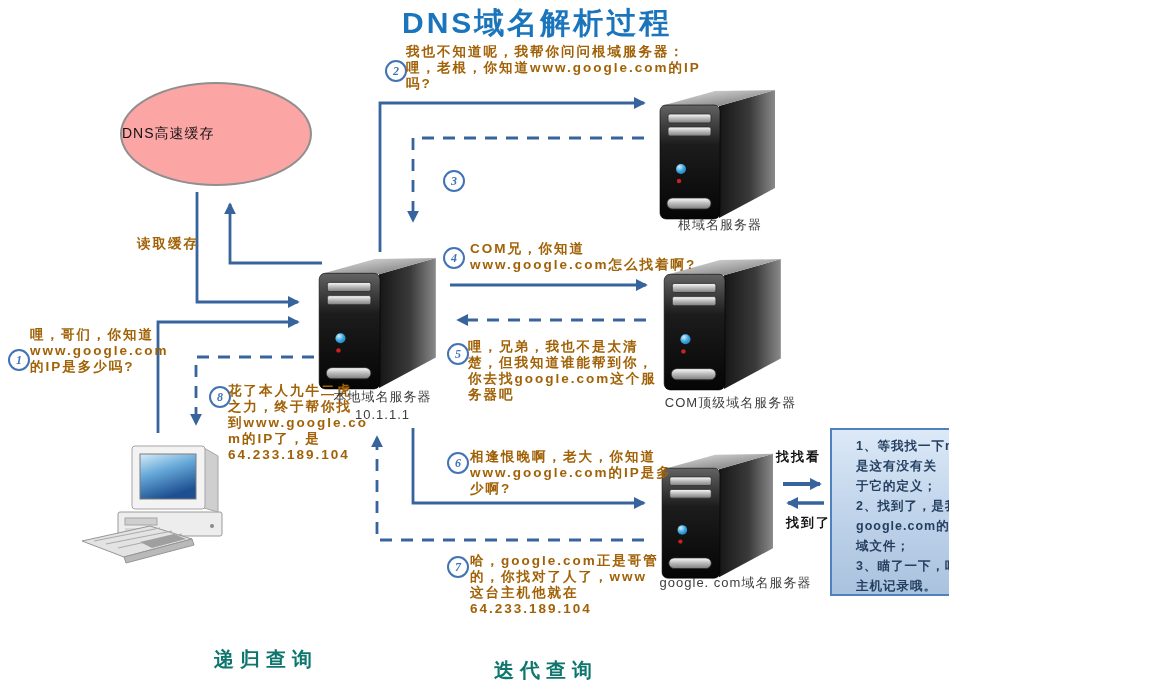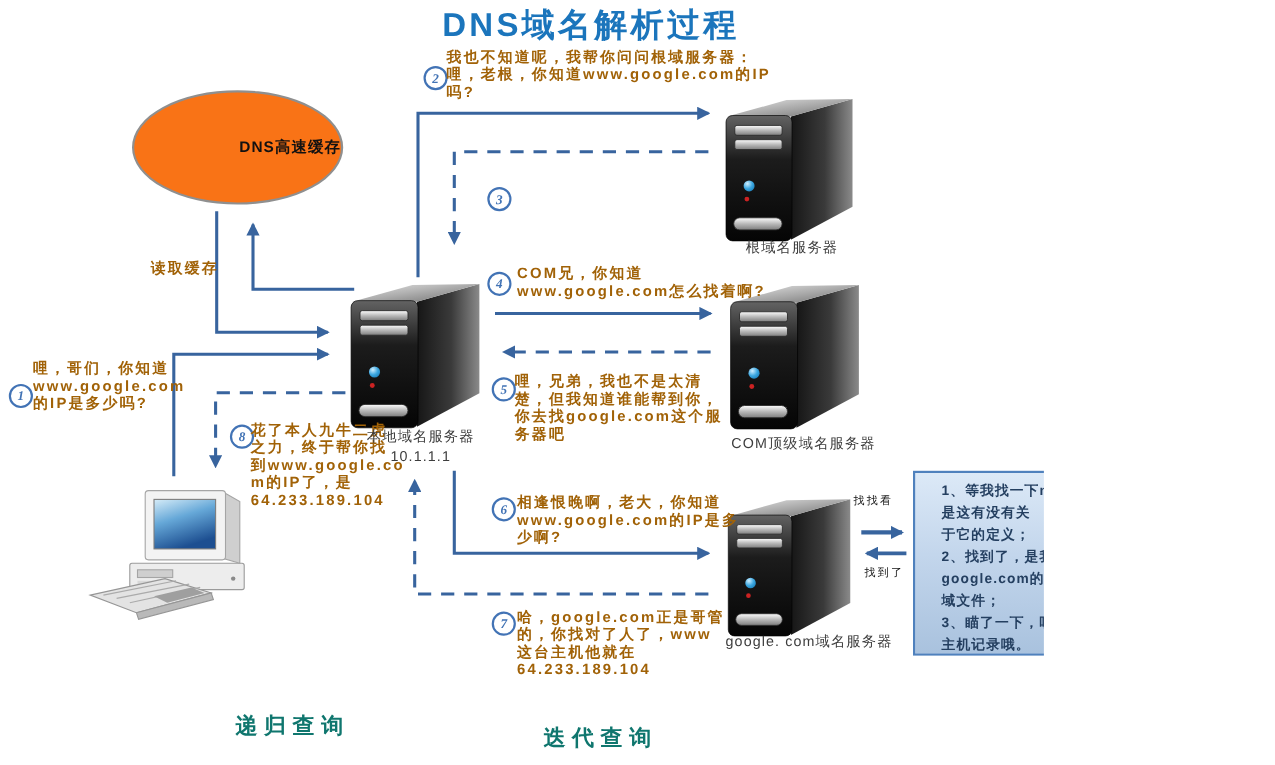--- a/index.html
+++ b/index.html
@@ -17,34 +17,34 @@
     letter-spacing:2px;color:#a16207;
   }
   .circ{
     width:18px;height:18px;border:2px solid #4273B5;border-radius:50%;
     color:#4273B5;font-size:12px;font-weight:bold;font-style:italic;
     font-family:"Liberation Serif",serif;
     display:flex;align-items:center;justify-content:center;background:#fff;
   }
   .ellipse{
     width:188px;height:100px;border:2px solid #8f8f8f;border-radius:50%;
-    background:#f97316;display:flex;align-items:center;justify-content:flex-end;
-    font-weight:bold;font-size:14px;letter-spacing:1px;
+    background:#fca5a5;display:flex;align-items:center;justify-content:flex-start;
+    font-weight:normal;font-size:14px;letter-spacing:1px;
   }
   .srv-label{
     font-size:13px;color:#3d3d3d;letter-spacing:1px;white-space:pre-line;
     text-align:center;line-height:1.4;
   }
   #google-box{
     width:264px;height:168px;border:2px solid #4F81BD;box-sizing:border-box;
     background:linear-gradient(180deg,#dce9f7 0%,#c3d6ec 45%,#a9c2de 100%);
     padding:6px 24px;font-size:12.5px;font-weight:bold;letter-spacing:1px;
     line-height:1.6;color:#243F60;white-space:pre-line;
   }
-  .lookup-label{font-size:10px;font-weight:normal;letter-spacing:2px;}
+  .lookup-label{font-size:13px;font-weight:bold;letter-spacing:2px;}
   .legend{
     font-size:20px;font-weight:bold;color:#0f766e;letter-spacing:6px;white-space:nowrap;
   }
   svg{display:block;}
   #arrows{position:absolute;left:0;top:0;pointer-events:none;}
   .layer1{z-index:1;} .layer2{z-index:2;} .layer3{z-index:3;}
 </style>
 </head>
 <body>
 

